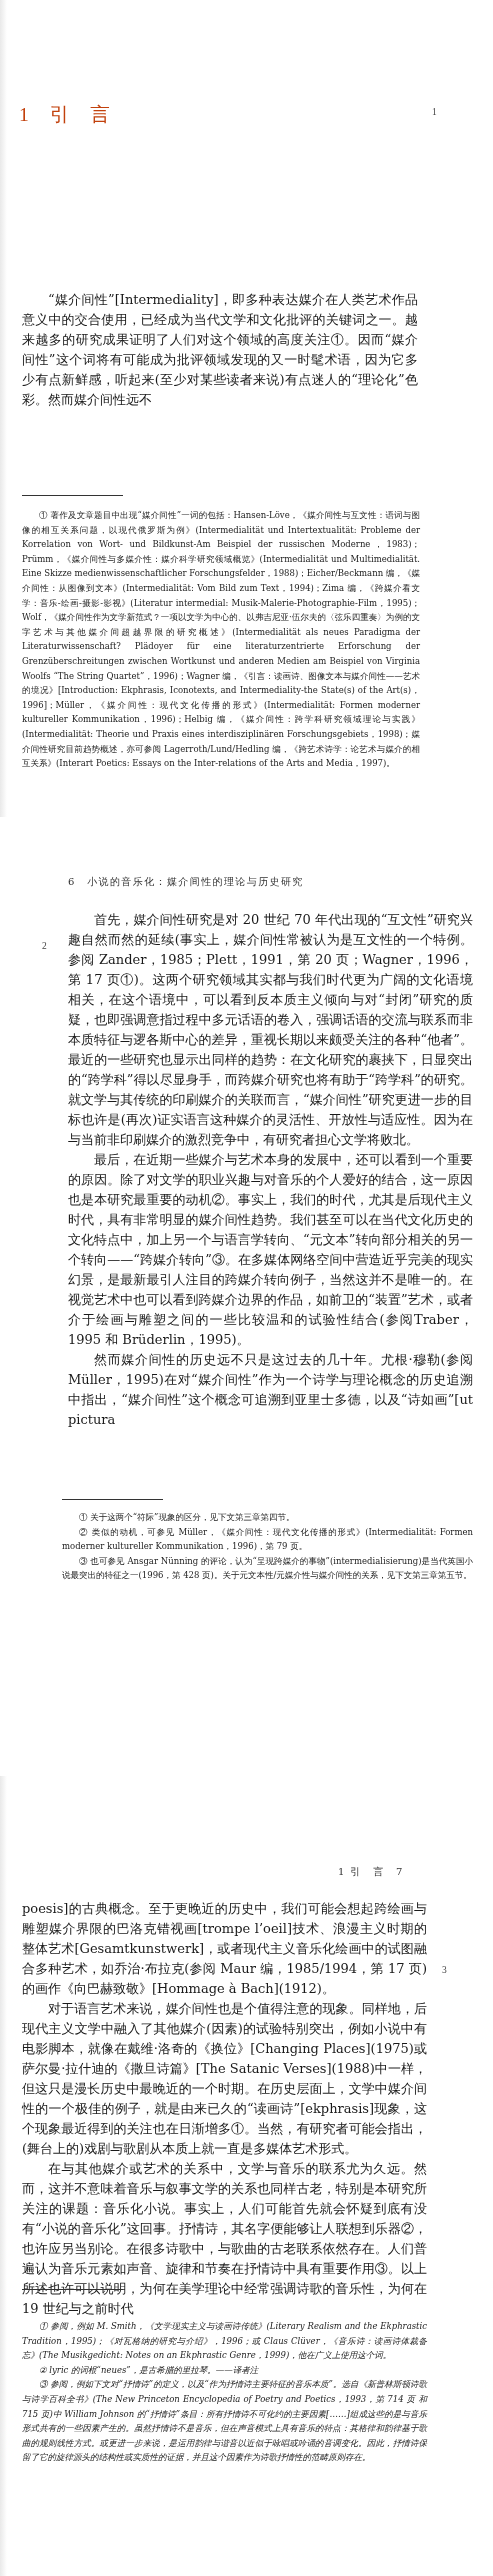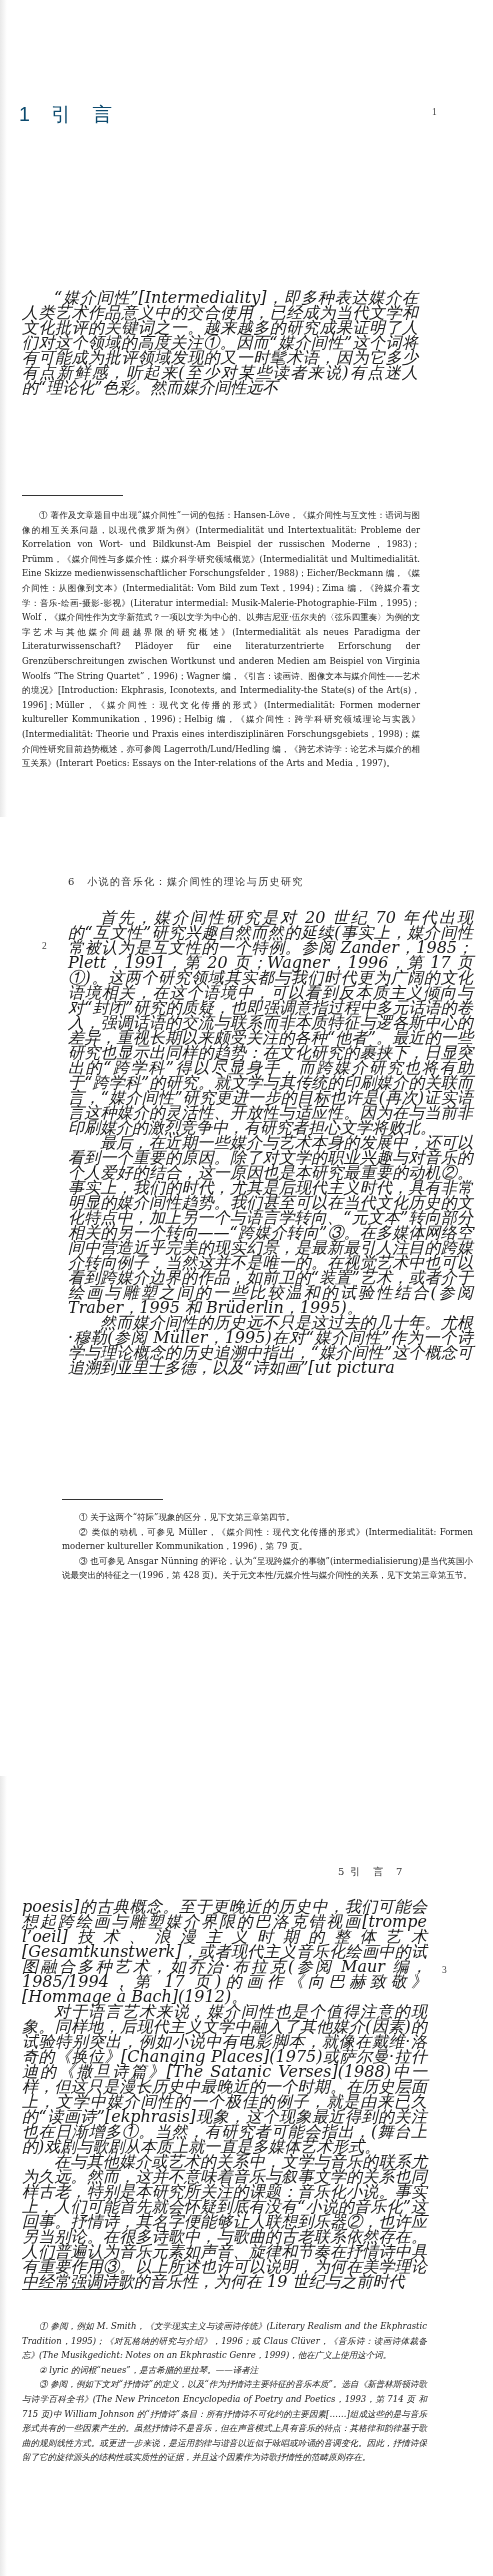--- a/index.html
+++ b/index.html
@@ -7,24 +7,24 @@
          font-family:"DejaVu Serif","Liberation Serif",serif; color:#1c1c1c; }
   .page { position:absolute; left:0; width:493px; background:#ffffff; }
   #page1 { top:0; height:848px; }
   #page2 { top:848px; height:838px; }
   #page3 { top:1685px; height:891px; }
   .shadow-left { position:absolute; left:0; top:0; width:6.8px; height:100%;
                  background:linear-gradient(to right,#e9e9e9,#ffffff); }
   #page1 .shadow-left { height:817px; }
   #page3 .shadow-left { top:91px; height:800px; }
   .chapter-title { position:absolute; left:19px; top:101px; font-size:19.6px; letter-spacing:8px;
-                   font-family:Liberation Sans, sans-serif; color:#0c4a6e; }
+                   font-family:Liberation Serif, serif; color:#c2410c; }
   .margin-num { position:absolute; font-size:9.5px; color:#444; font-family:"Liberation Serif",serif; }
   .running-head { position:absolute; font-size:10px; color:#333; letter-spacing:1.4px; }
-  .body-text { position:absolute; font-size:16px; line-height:15px; text-align:justify; color:#1a1a1a;font-style:italic; }
+  .body-text { position:absolute; font-size:13px; line-height:20px; text-align:justify; color:#1a1a1a; }
   .body-text p { margin:0; }
   .body-text p.indent { text-indent:2em; }
   .fn-rule { position:absolute; height:0.7px; background:#333; width:101px; }
   .footnotes { position:absolute; font-size:8.5px; line-height:14.6px; text-align:justify; color:#222; }
   .footnotes p { margin:0; }
   .footnotes p.fn { text-indent:2em; }
 </style>
 </head>
 <body>
 
@@ -56,21 +56,21 @@
   <div class="fn-rule" style="left:62px; top:651px;"></div>
   <div class="footnotes" style="left:62px; top:662px; width:411px;">
     <p class="fn">① 关于这两个“符际”现象的区分，见下文第三章第四节。</p>
     <p class="fn">② 类似的动机，可参见 Müller，《媒介间性：现代文化传播的形式》(Intermedialität: Formen moderner kultureller Kommunikation，1996)，第 79 页。</p>
     <p class="fn">③ 也可参见 Ansgar Nünning 的评论，认为“呈现跨媒介的事物”(intermedialisierung)是当代英国小说最突出的特征之一(1996，第 428 页)。关于元文本性/元媒介性与媒介间性的关系，见下文第三章第五节。</p>
   </div>
 </div>
 
 <div class="page" id="page3">
   <div class="shadow-left"></div>
-  <div class="running-head" style="left:338px; top:180px;">5 引　言　7</div>
+  <div class="running-head" style="left:338px; top:180px;">1 引　言　7</div>
   <div class="margin-num" style="left:442px; top:280px;">3</div>
 
   <div class="body-text" style="left:22px; top:155px; width:405px;">
     <p style="margin-top:59px;">poesis]的古典概念。至于更晚近的历史中，我们可能会想起跨绘画与雕塑媒介界限的巴洛克错视画[trompe l’oeil]技术、浪漫主义时期的整体艺术[Gesamtkunstwerk]，或者现代主义音乐化绘画中的试图融合多种艺术，如乔治·布拉克(参阅 Maur 编，1985/1994，第 17 页)的画作《向巴赫致敬》[Hommage à Bach](1912)。</p>
     <p class="indent">对于语言艺术来说，媒介间性也是个值得注意的现象。同样地，后现代主义文学中融入了其他媒介(因素)的试验特别突出，例如小说中有电影脚本，就像在戴维·洛奇的《换位》[Changing Places](1975)或萨尔曼·拉什迪的《撒旦诗篇》[The Satanic Verses](1988)中一样，但这只是漫长历史中最晚近的一个时期。在历史层面上，文学中媒介间性的一个极佳的例子，就是由来已久的“读画诗”[ekphrasis]现象，这个现象最近得到的关注也在日渐增多①。当然，有研究者可能会指出，(舞台上的)戏剧与歌剧从本质上就一直是多媒体艺术形式。</p>
     <p class="indent">在与其他媒介或艺术的关系中，文学与音乐的联系尤为久远。然而，这并不意味着音乐与叙事文学的关系也同样古老，特别是本研究所关注的课题：音乐化小说。事实上，人们可能首先就会怀疑到底有没有“小说的音乐化”这回事。抒情诗，其名字便能够让人联想到乐器②，也许应另当别论。在很多诗歌中，与歌曲的古老联系依然存在。人们普遍认为音乐元素如声音、旋律和节奏在抒情诗中具有重要作用③。以上所述也许可以说明，为何在美学理论中经常强调诗歌的音乐性，为何在 19 世纪与之前时代</p>
   </div>
 
   <div class="fn-rule" style="left:22px; top:604px;"></div>
   <div class="footnotes" style="left:22px; top:634px; width:405px;font-style:italic;">

